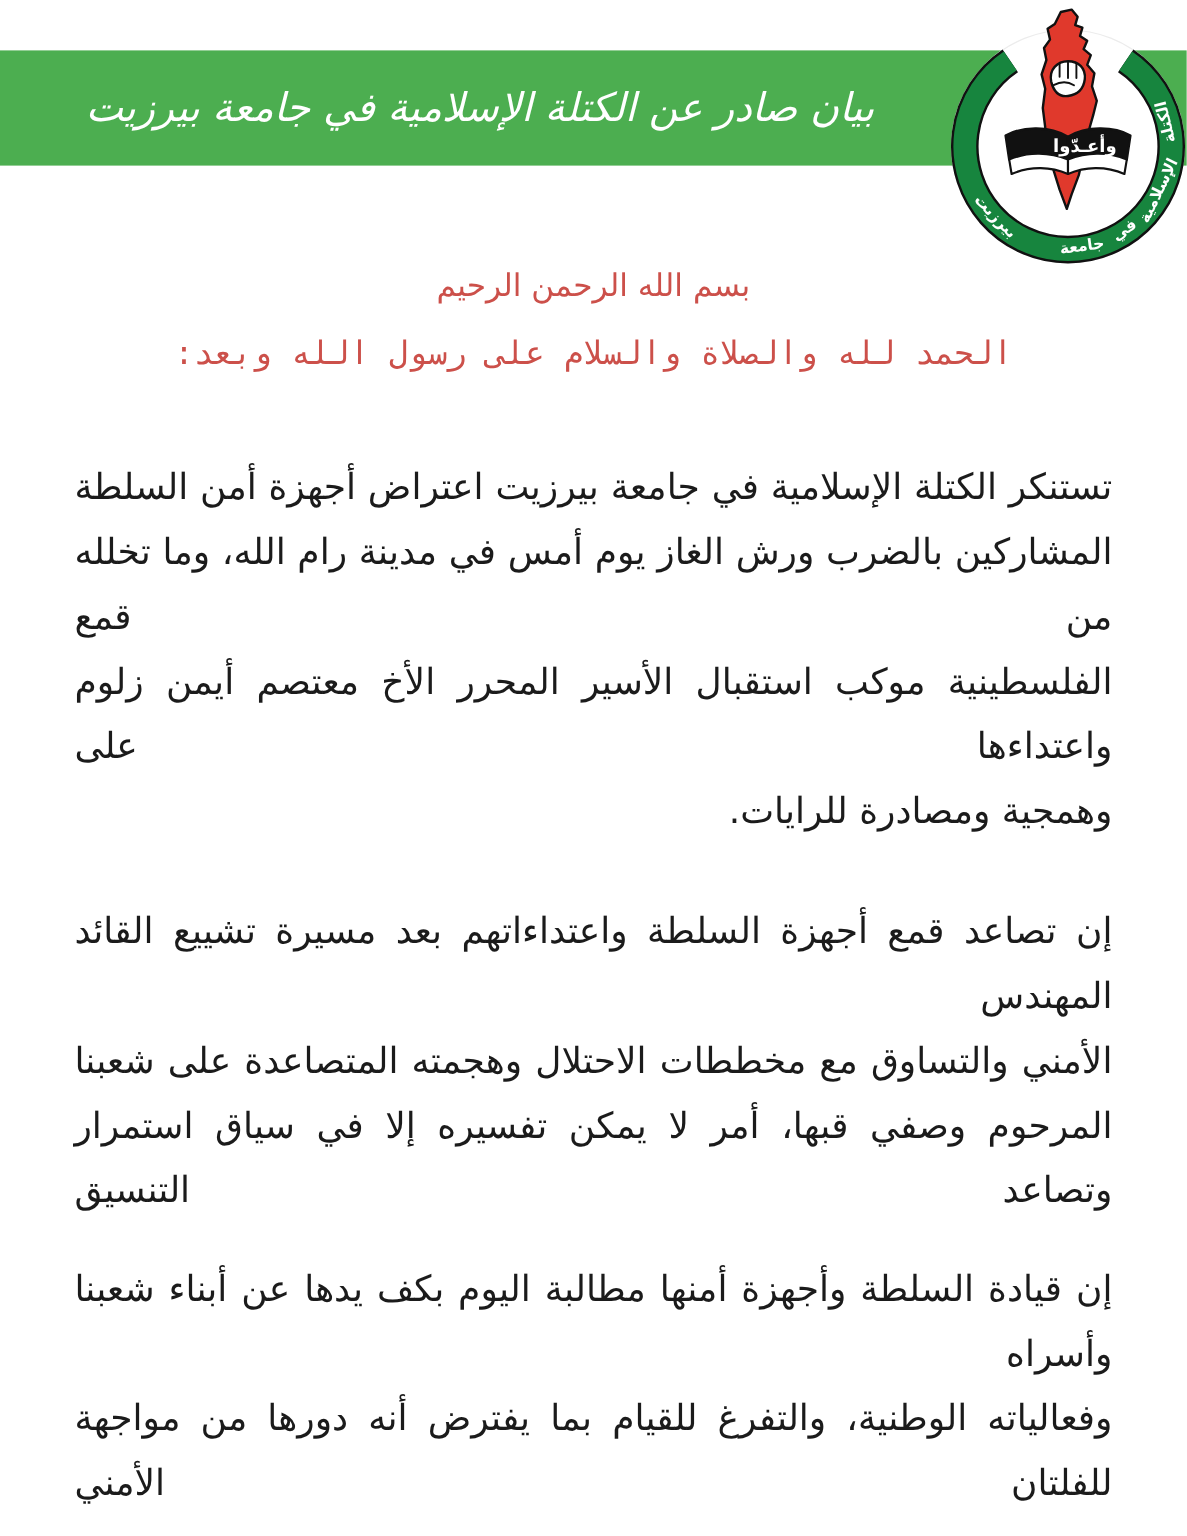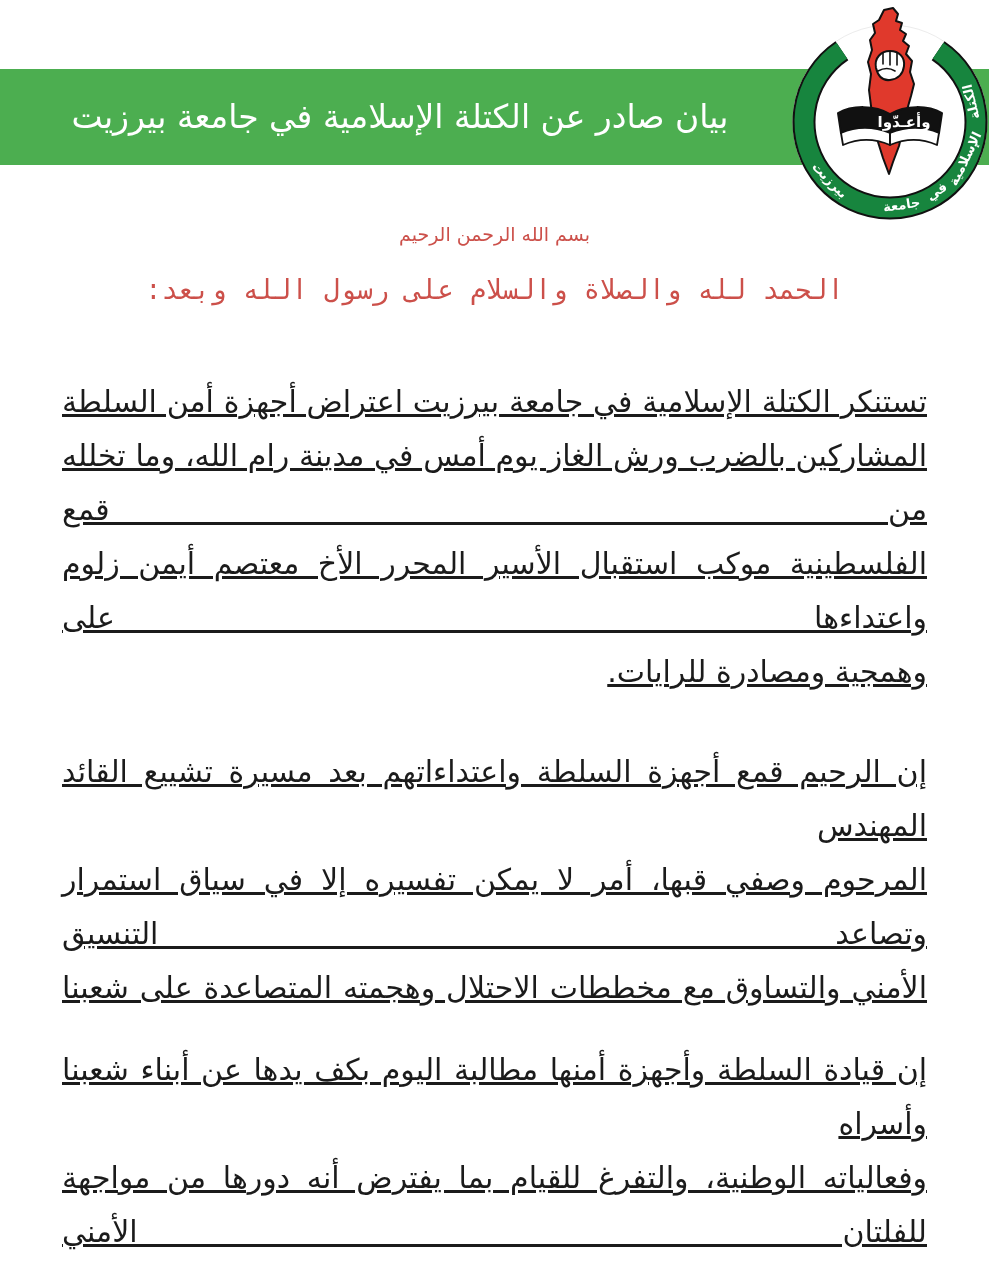--- a/index.html
+++ b/index.html
@@ -1,36 +1,37 @@
 <!DOCTYPE html>
 <html lang="ar" style="--banner-green: #4cae50; --ring-green: #17853e; --map-red: #e0392c; --accent-red: #cc504a; --text-color: #1b1b1b;"><head>
 <meta charset="utf-8">
 <style>
   html,body{margin:0;padding:0;}
   body{
     width:989px;height:1280px;background:#ffffff;position:relative;overflow:hidden;
     font-family:"DejaVu Sans",sans-serif;
   }
   .banner{
-    margin-top:69px;height:96px;background:var(--banner-green,#4cae50);
+    margin-top:42px;height:96px;background:var(--banner-green,#4cae50);
     position:relative;
+    font-style:italic;
   }
   .banner-title{
     width:800px;text-align:center;direction:rtl;color:#ffffff;
     font-size:33px;line-height:96px;font-weight:normal;
     white-space:nowrap;
   }
   .logo{
     position:absolute;top:6px;left:791px;width:198px;height:214px;z-index:5;
   }
   .preamble{ text-align:center;direction:rtl;color:var(--accent-red,#cc504a); }
-  .basmala{ margin-top:52px;font-size:19px;line-height:34px; }
+  .basmala{ margin-top:84px;font-size:26px;line-height:34px; }
   .hamdala{ margin-top:24px;font-size:27px;line-height:34px;font-family:Liberation Mono, monospace; }
   .content{ padding:0 62px;direction:rtl;color:var(--text-color,#1b1b1b); }
-  .paragraph{ font-size:30px;line-height:54px;text-decoration:underline; }
+  .paragraph{ font-size:30px;line-height:54px; }
   .para-1{ margin-top:66px; }
   .para-2{ margin-top:46px; }
   .para-3{ margin-top:28px; }
   .paragraph .line{
     text-align:justify;text-align-last:justify;
   }
   .paragraph .line.last{
     text-align:left;text-align-last:right;
   }
 </style>
@@ -84,21 +85,21 @@
 </div>
 
 <div class="content">
   <div class="paragraph para-1">
       <div class="line">تستنكر الكتلة الإسلامية في جامعة بيرزيت اعتراض أجهزة أمن السلطة</div>
       <div class="line">المشاركين بالضرب ورش الغاز يوم أمس في مدينة رام الله، وما تخلله من قمع</div>
       <div class="line">الفلسطينية موكب استقبال الأسير المحرر الأخ معتصم أيمن زلوم واعتداءها على</div>
       <div class="line last">وهمجية ومصادرة للرايات.</div>
     </div>
   <div class="paragraph para-2">
-      <div class="line">إن الرحيم قمع أجهزة السلطة واعتداءاتهم بعد مسيرة تشييع القائد المهندس</div>
+      <div class="line">إن تصاعد قمع أجهزة السلطة واعتداءاتهم بعد مسيرة تشييع القائد المهندس</div>
+      <div class="line">الأمني والتساوق مع مخططات الاحتلال وهجمته المتصاعدة على شعبنا</div>
       <div class="line">المرحوم وصفي قبها، أمر لا يمكن تفسيره إلا في سياق استمرار وتصاعد التنسيق</div>
-      <div class="line">الأمني والتساوق مع مخططات الاحتلال وهجمته المتصاعدة على شعبنا</div>
     </div>
   <div class="paragraph para-3">
       <div class="line">إن قيادة السلطة وأجهزة أمنها مطالبة اليوم بكف يدها عن أبناء شعبنا وأسراه</div>
       <div class="line">وفعالياته الوطنية، والتفرغ للقيام بما يفترض أنه دورها من مواجهة للفلتان الأمني</div>
     </div>
 </div>
 
 </body></html>

